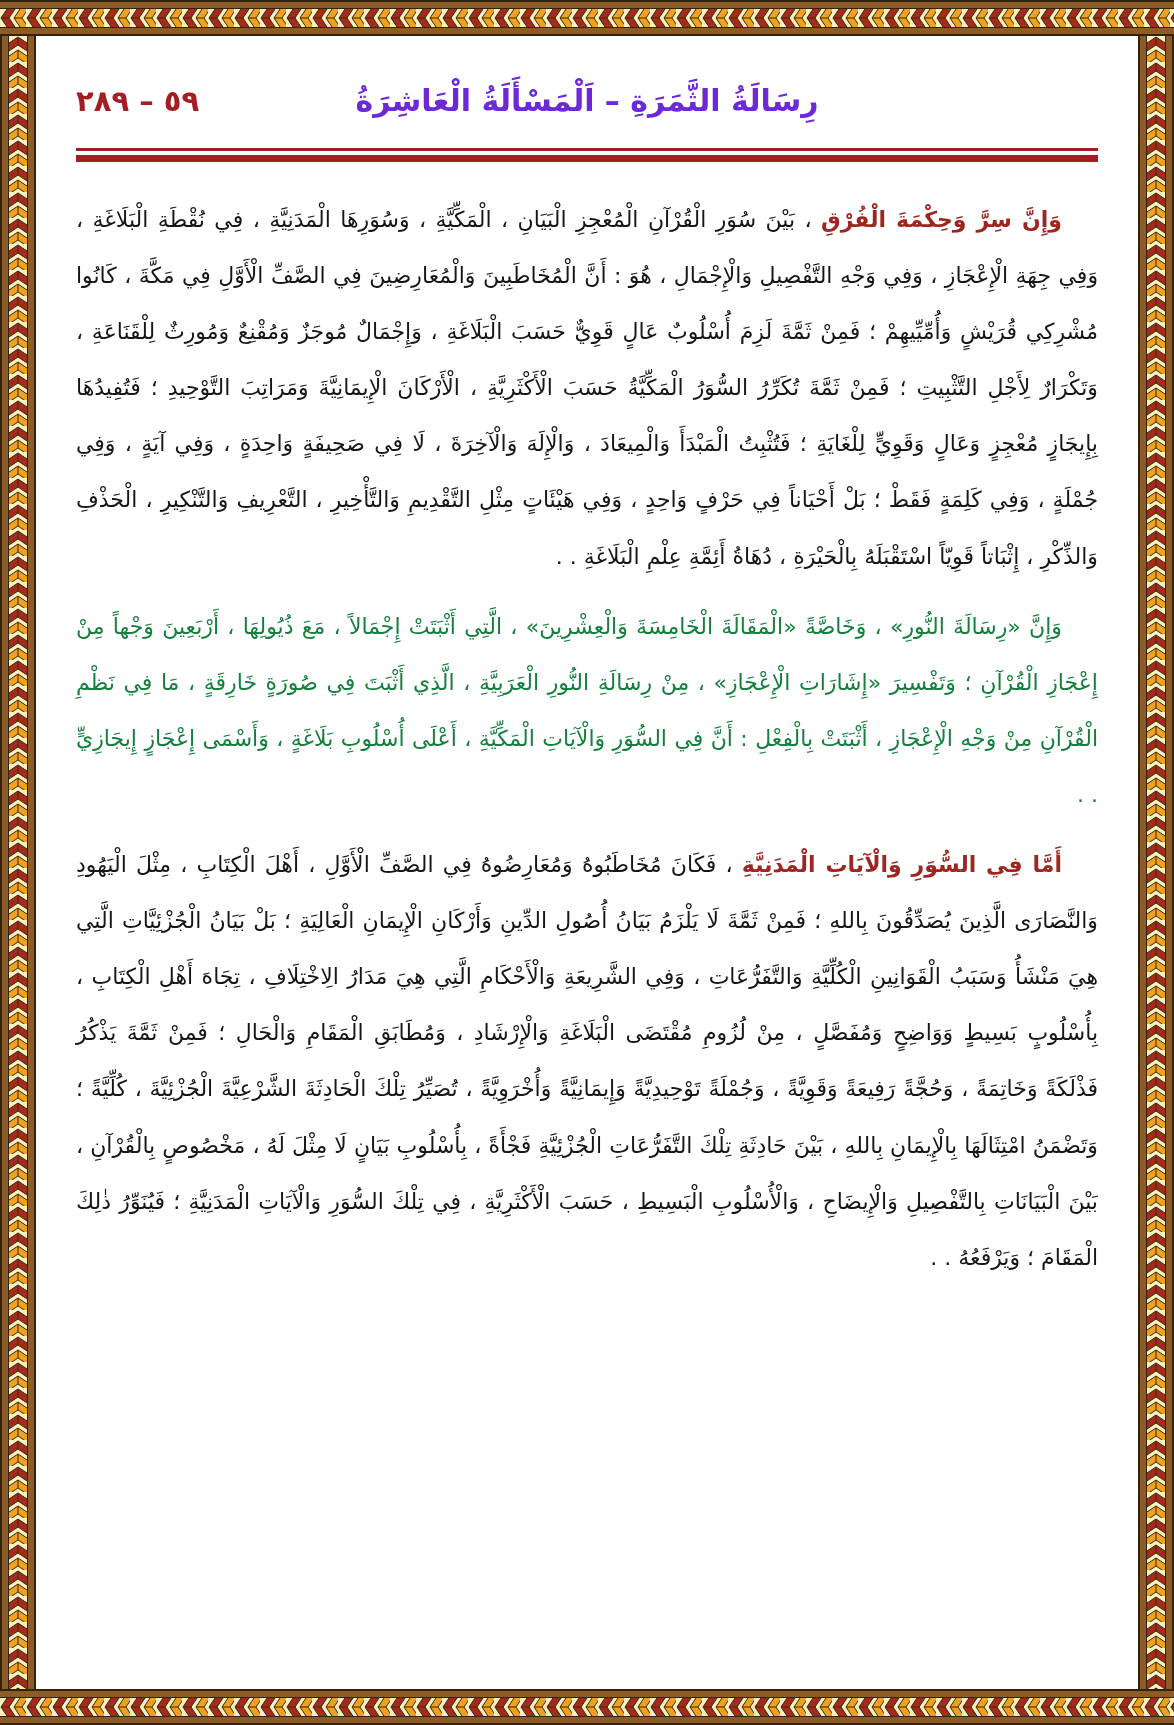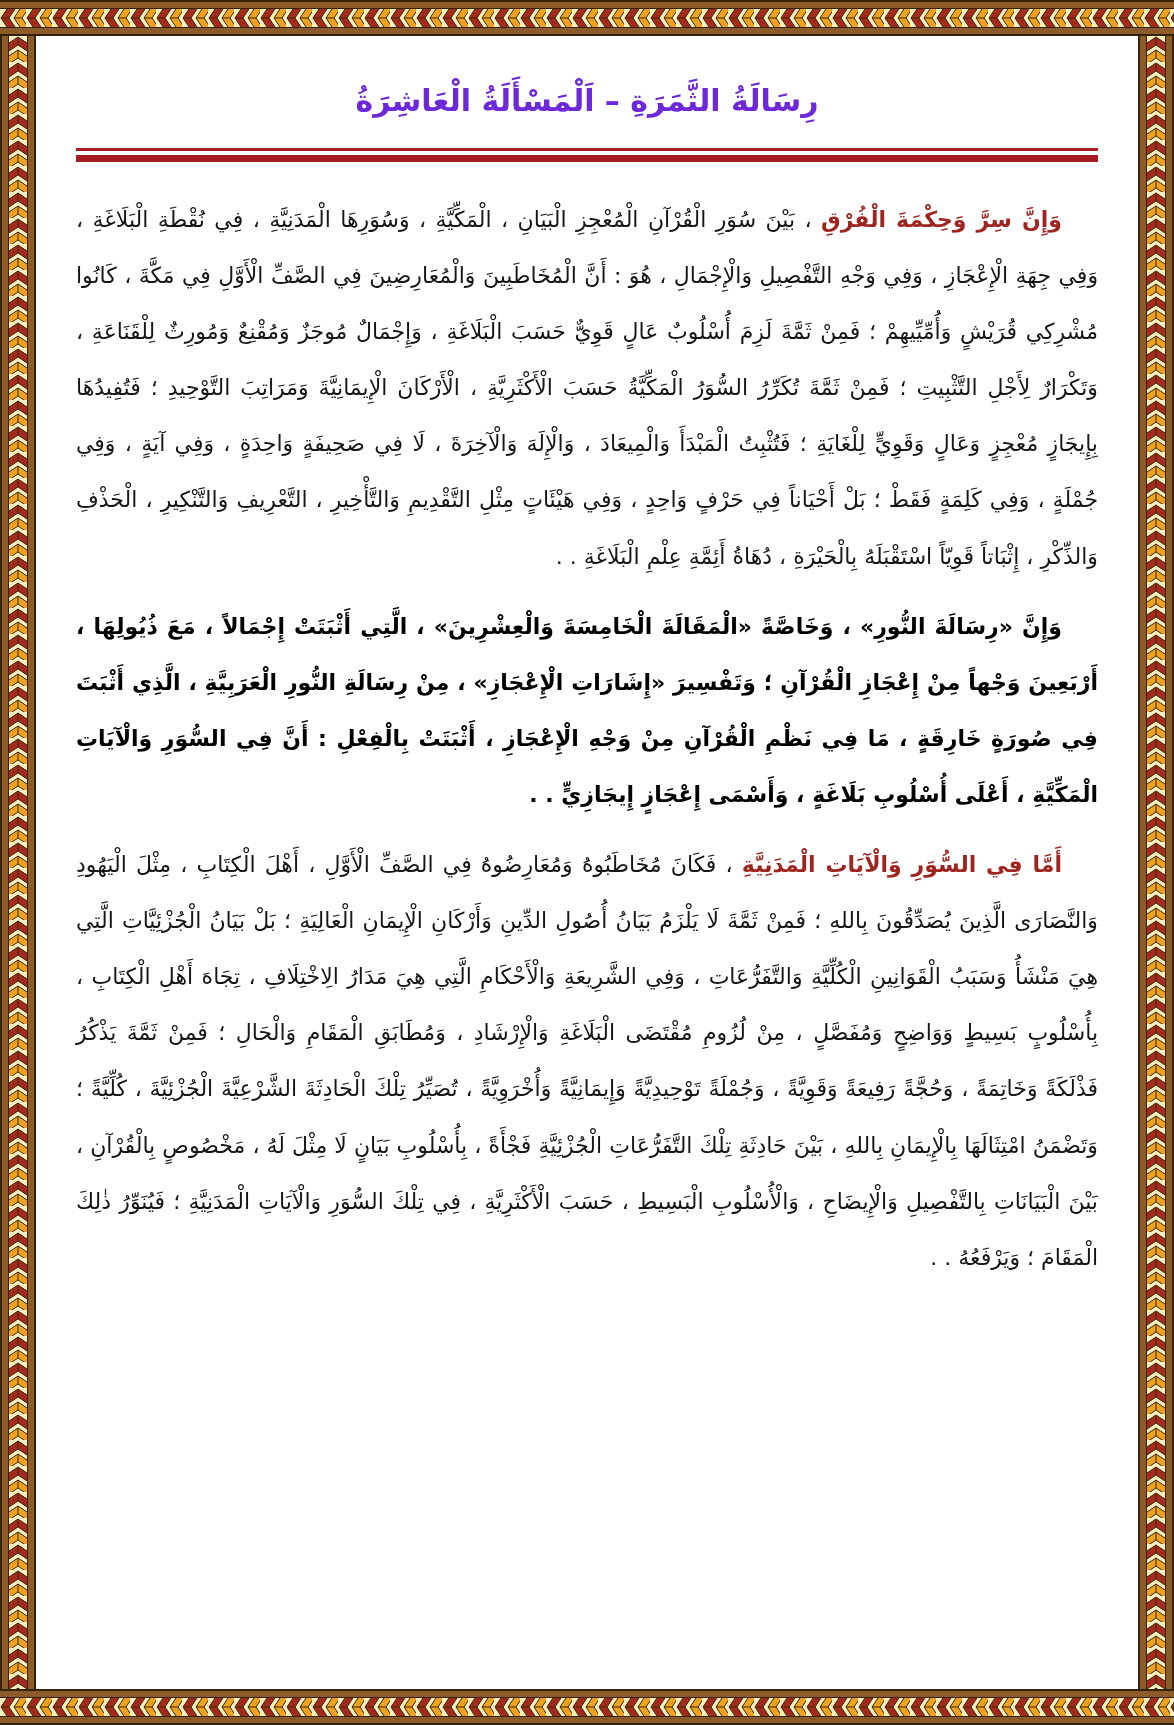--- a/index.html
+++ b/index.html
@@ -57,22 +57,22 @@
     color:#161616;
     text-indent:36px;
   }
   .para + .para{margin-top:14px;}
   .lead-red{
     color:#9f2620;
     font-weight:bold;
     margin-top:6px;
   }
   .red-para{
-    color:#000000;
-    font-weight:bold;
+    color:#15803d;
+    font-weight:normal;
   }
 </style>
 </head>
 <body>
 
 <div class="page">
 
   <svg class="b-strip b-top" width="1174" height="36" xmlns="http://www.w3.org/2000/svg">
     <defs>
       <pattern id="ch-t" width="26" height="18" patternUnits="userSpaceOnUse">
@@ -137,20 +137,21 @@
     <rect x="8" y="0" width="1" height="1653" fill="#33230a"></rect>
     <rect x="9" y="0" width="18" height="1653" fill="url(#ch-r)"></rect>
     <rect x="27" y="0" width="1" height="1653" fill="#33230a"></rect>
     <rect x="28" y="0" width="6" height="1653" fill="#8c5b28"></rect>
     <rect x="34" y="0" width="2" height="1653" fill="#33230a"></rect>
   </svg>
 
   <div class="content">
 
     <div class="header">
+      <div class="page-num">٥٩ – ٢٨٩</div>
       <div class="page-title">رِسَالَةُ الثَّمَرَةِ – اَلْمَسْأَلَةُ الْعَاشِرَةُ</div>
     </div>
 
     <div class="rule">
       <div class="rule-thin"></div>
       <div class="rule-gap"></div>
       <div class="rule-thick"></div>
     </div>
 
     <p class="para"><span class="lead-red">وَإِنَّ سِرَّ وَحِكْمَةَ الْفُرْقِ</span><span> ، بَيْنَ سُوَرِ الْقُرْآنِ الْمُعْجِزِ الْبَيَانِ ، الْمَكِّيَّةِ ، وَسُوَرِهَا الْمَدَنِيَّةِ ، فِي نُقْطَةِ الْبَلَاغَةِ ، وَفِي جِهَةِ الْإِعْجَازِ ، وَفِي وَجْهِ التَّفْصِيلِ وَالْإِجْمَالِ ، هُوَ : أَنَّ الْمُخَاطَبِينَ وَالْمُعَارِضِينَ فِي الصَّفِّ الْأَوَّلِ فِي مَكَّةَ ، كَانُوا مُشْرِكِي قُرَيْشٍ وَأُمِّيِّيهِمْ ؛ فَمِنْ ثَمَّةَ لَزِمَ أُسْلُوبٌ عَالٍ قَوِيٌّ حَسَبَ الْبَلَاغَةِ ، وَإِجْمَالٌ مُوجَزٌ وَمُقْنِعٌ وَمُورِثٌ لِلْقَنَاعَةِ ، وَتَكْرَارٌ لِأَجْلِ التَّثْبِيتِ ؛ فَمِنْ ثَمَّةَ تُكَرِّرُ السُّوَرُ الْمَكِّيَّةُ حَسَبَ الْأَكْثَرِيَّةِ ، الْأَرْكَانَ الْإِيمَانِيَّةَ وَمَرَاتِبَ التَّوْحِيدِ ؛ فَتُفِيدُهَا بِإِيجَازٍ مُعْجِزٍ وَعَالٍ وَقَوِيٍّ لِلْغَايَةِ ؛ فَتُثْبِتُ الْمَبْدَأَ وَالْمِيعَادَ ، وَالْإِلَهَ وَالْآخِرَةَ ، لَا فِي صَحِيفَةٍ وَاحِدَةٍ ، وَفِي آيَةٍ ، وَفِي جُمْلَةٍ ، وَفِي كَلِمَةٍ فَقَطْ ؛ بَلْ أَحْيَاناً فِي حَرْفٍ وَاحِدٍ ، وَفِي هَيْئَاتٍ مِثْلِ التَّقْدِيمِ وَالتَّأْخِيرِ ، التَّعْرِيفِ وَالتَّنْكِيرِ ، الْحَذْفِ وَالذِّكْرِ ، إِثْبَاتاً قَوِيّاً اسْتَقْبَلَهُ بِالْحَيْرَةِ ، دُهَاةُ أَئِمَّةِ عِلْمِ الْبَلَاغَةِ . .</span></p>

